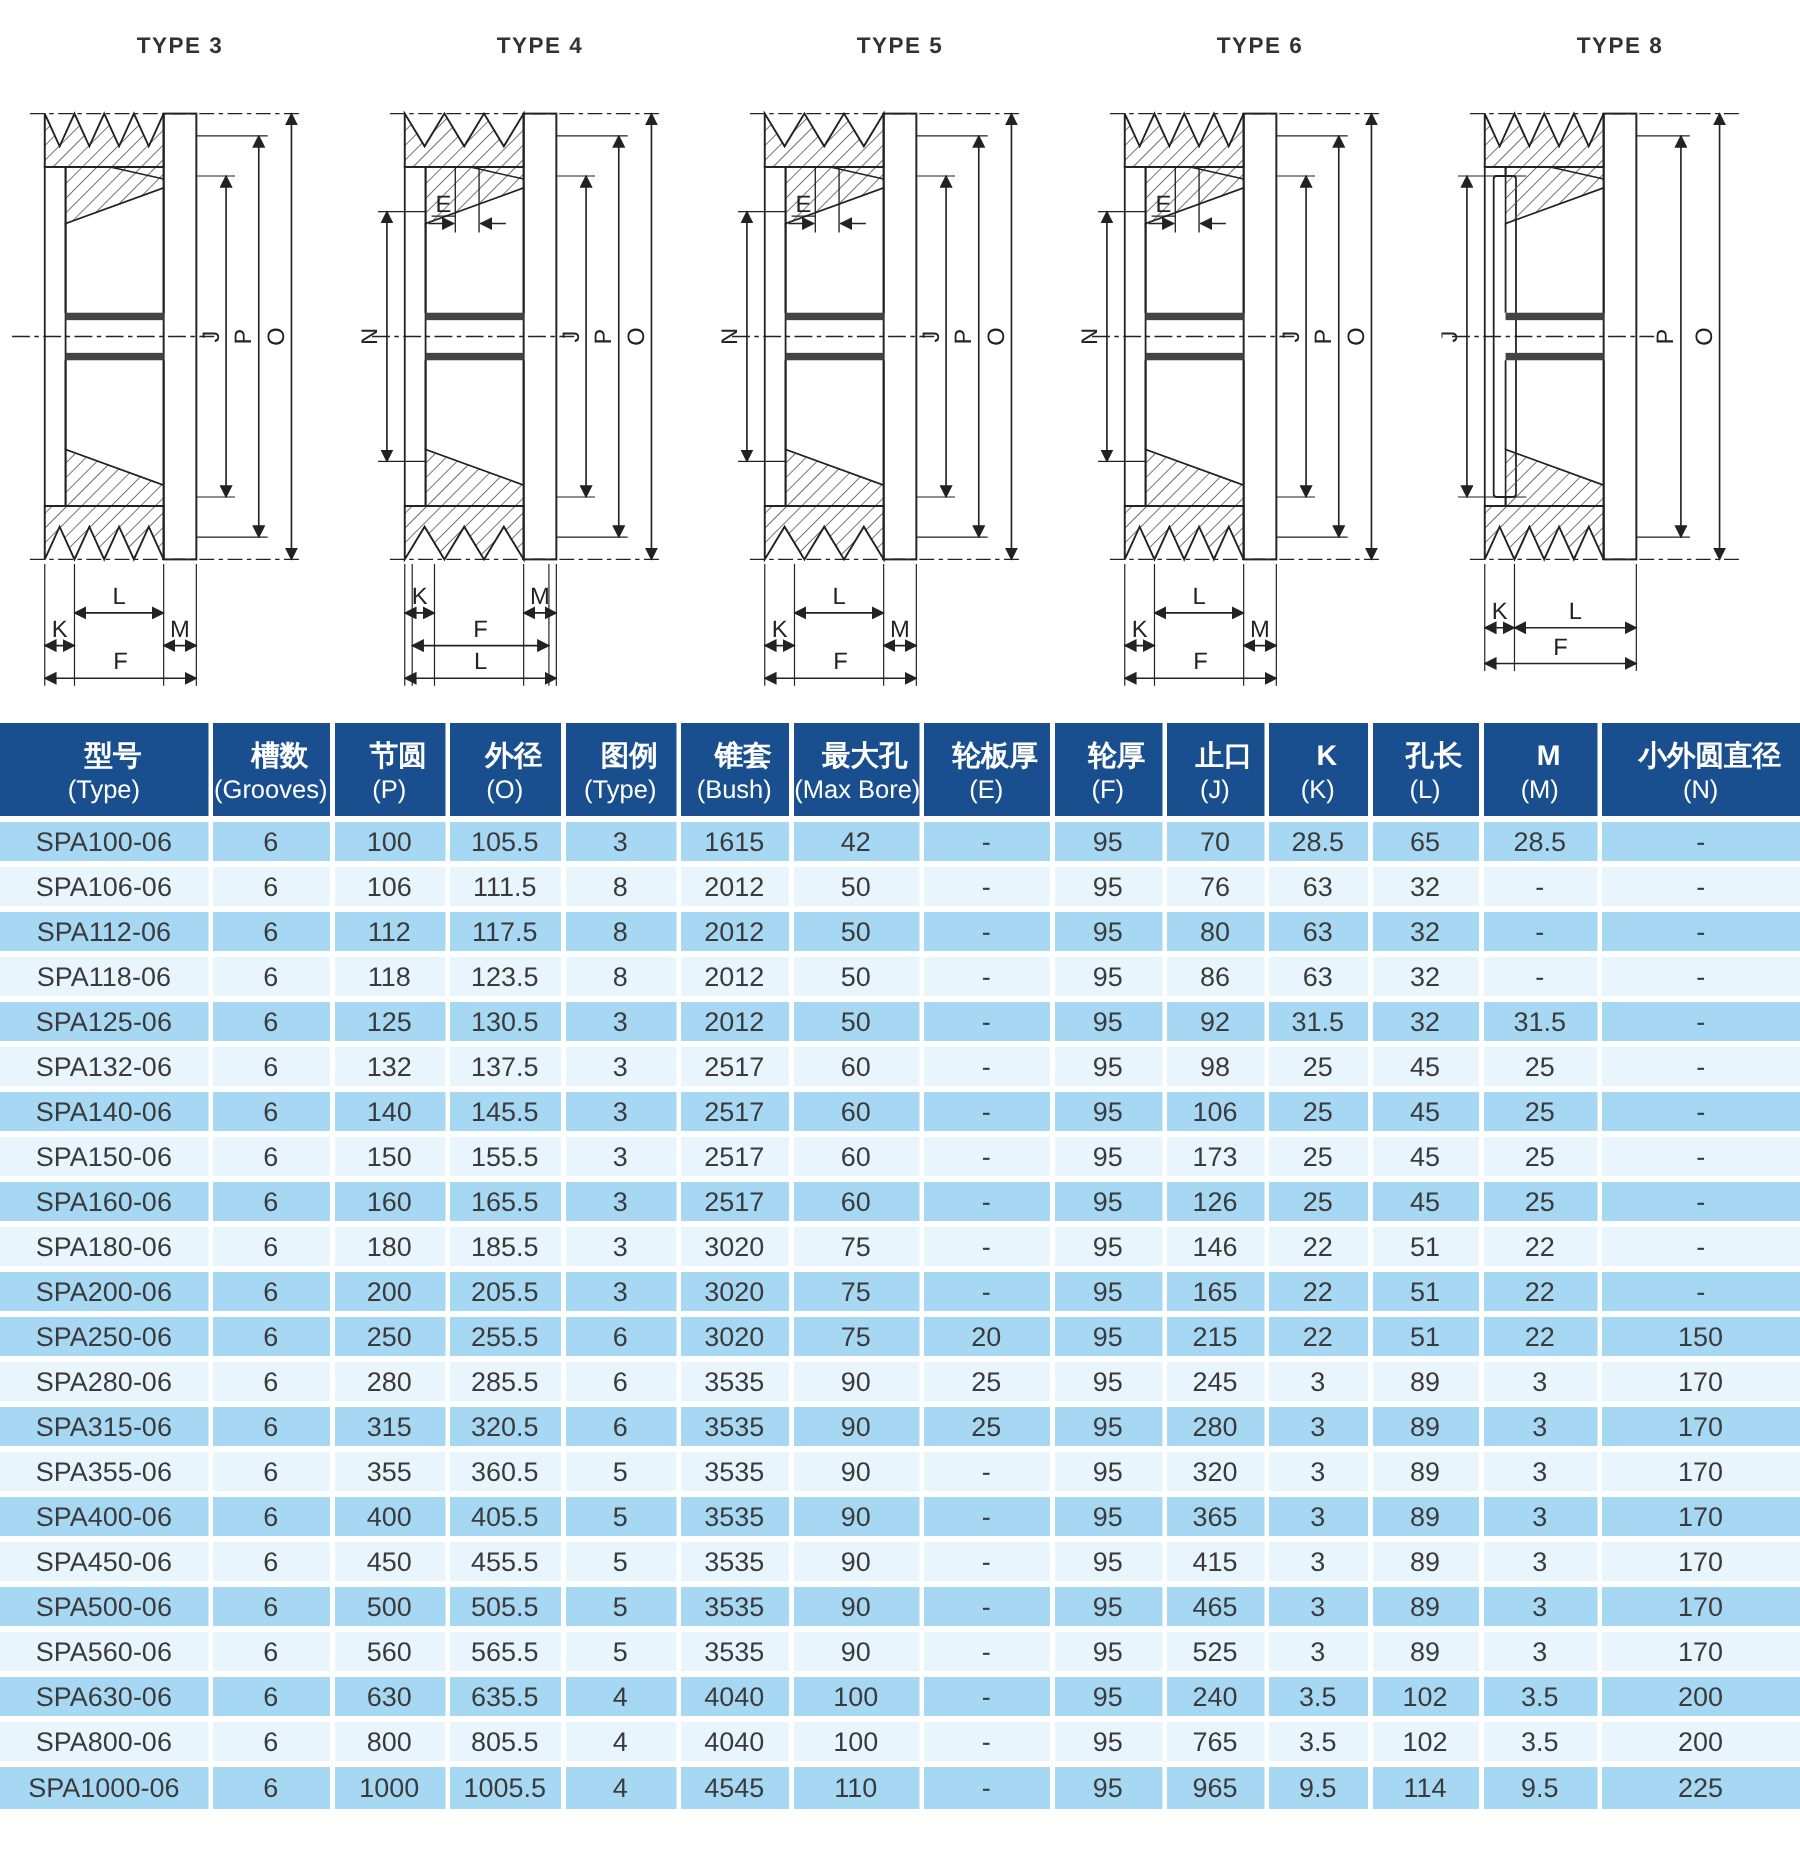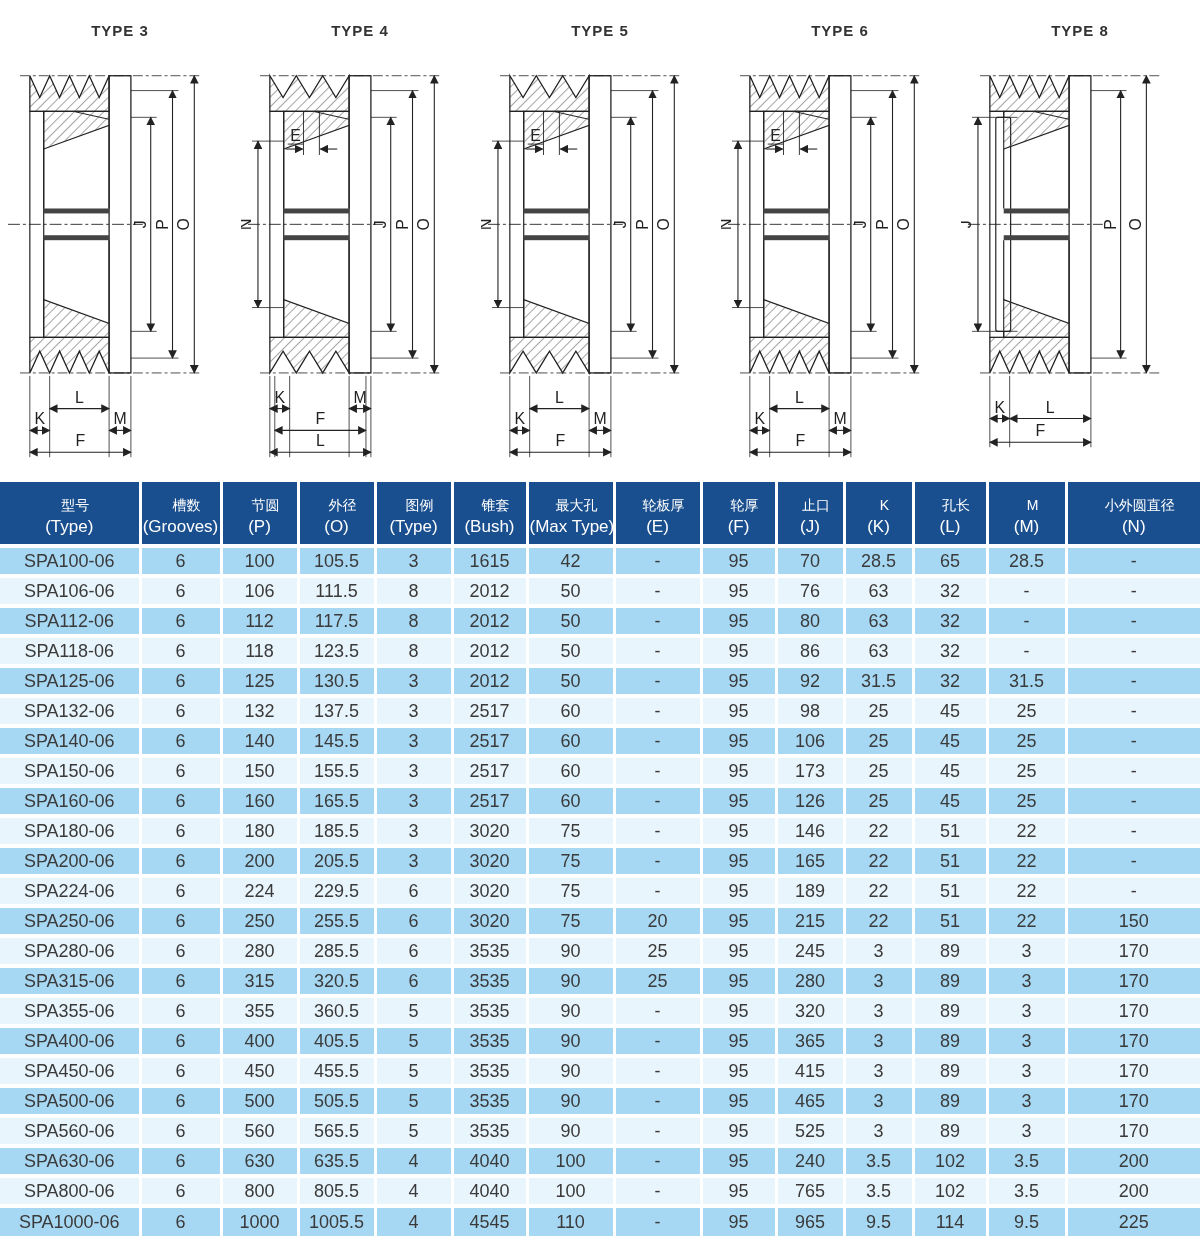--- a/index.html
+++ b/index.html
@@ -49,21 +49,21 @@
     overflow:hidden;
     white-space:nowrap;
   }
   table.spec th:first-child, table.spec td:first-child { border-left:none; }
   table.spec thead th {
     background:#1a4f8f;
     color:#ffffff;
     height:64px;
     padding:6px 1px;
   }
-  .th-zh { font-size:14px; font-weight:400; line-height:26px;padding-left:12px; }
+  .th-zh { font-size:19px; font-weight:700; line-height:26px;padding-left:12px; }
   .th-en { font-size:17px; font-weight:400; line-height:17px; }
   table.spec tbody td {
     height:30px;
     border-top:4px solid #fff;
     font-size:18px;
   }
   table.spec tbody tr.odd td  { background:#a7d8f3; }
   table.spec tbody tr.even td { background:#e9f5fc; }
 </style>
 </head>
@@ -350,21 +350,21 @@
           <th style="width: 77px;">
             <div class="th-zh">图例</div>
             <div class="th-en">(Type)</div>
           </th>
           <th style="width: 75px;">
             <div class="th-zh">锥套</div>
             <div class="th-en">(Bush)</div>
           </th>
           <th style="width: 87px;">
             <div class="th-zh">最大孔</div>
-            <div class="th-en">(Max Type)</div>
+            <div class="th-en">(Max Bore)</div>
           </th>
           <th style="width: 87px;">
             <div class="th-zh">轮板厚</div>
             <div class="th-en">(E)</div>
           </th>
           <th style="width: 75px;">
             <div class="th-zh">轮厚</div>
             <div class="th-en">(F)</div>
           </th>
           <th style="width: 68px;">
@@ -559,36 +559,20 @@
           <td>3020</td>
           <td>75</td>
           <td>-</td>
           <td>95</td>
           <td>165</td>
           <td>22</td>
           <td>51</td>
           <td>22</td>
           <td>-</td>
         </tr>
-        <tr class="even">
-          <td>SPA224-06</td>
-          <td>6</td>
-          <td>224</td>
-          <td>229.5</td>
-          <td>6</td>
-          <td>3020</td>
-          <td>75</td>
-          <td>-</td>
-          <td>95</td>
-          <td>189</td>
-          <td>22</td>
-          <td>51</td>
-          <td>22</td>
-          <td>-</td>
-        </tr>
         <tr class="odd">
           <td>SPA250-06</td>
           <td>6</td>
           <td>250</td>
           <td>255.5</td>
           <td>6</td>
           <td>3020</td>
           <td>75</td>
           <td>20</td>
           <td>95</td>

